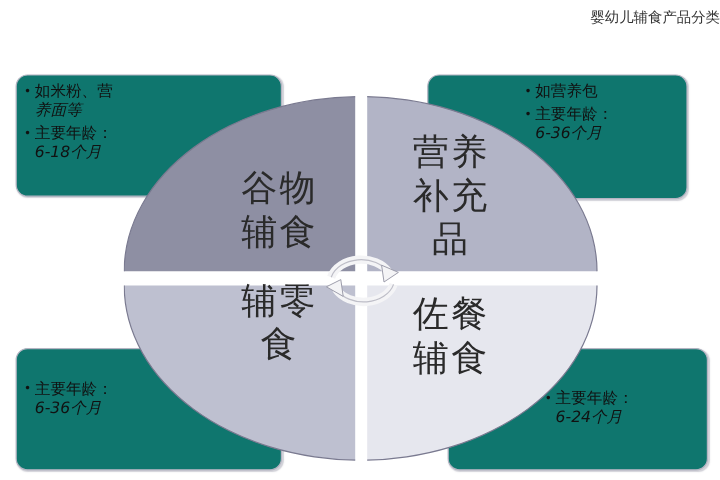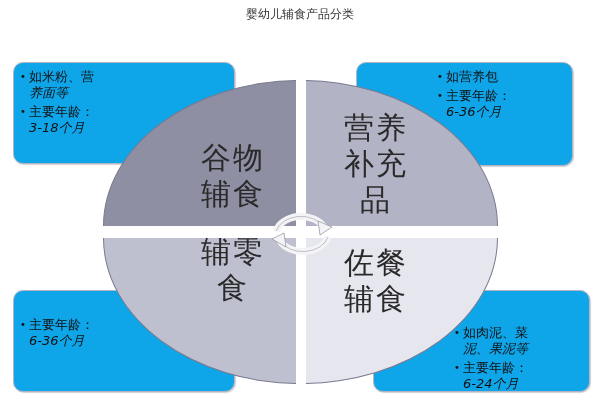--- a/index.html
+++ b/index.html
@@ -1,25 +1,25 @@
 <!DOCTYPE html>
 <html><head>
 <meta charset="utf-8">
 <style>
   html, body { margin: 0; padding: 0; }
   body {
     width: 600px; height: 400px; background: #ffffff; position: relative; overflow: hidden;
     font-family: "DejaVu Sans", "Liberation Sans", sans-serif; color: #111;
   }
   .title {
-    position: absolute; top: 6px; left: 0; width: 600px; text-align: center;
+    position: absolute; top: 6px; left: 0; width: 600px; text-align: right;
     font-size: 12px; color: #333;
   }
   .box {
-    position: absolute; background: #0ea5e9; border: 1px solid #b4b4c2; border-radius: 10px;
+    position: absolute; background: #0f766e; border: 1px solid #b4b4c2; border-radius: 10px;
     box-shadow: 1px 1px 1px rgba(120,120,140,0.35);
   }
   .box ul { list-style: none; margin: 0; padding: 0; }
   .box li { font-size: 13px; line-height: 16px; margin-bottom: 3px; position: relative; padding-left: 9px; }
   .box li::before { content: "•"; position: absolute; left: 0; top: 0; font-size: 10px; }
   .box .sub { display: block; font-style: italic; }
   #box-tl { left: 13px; top: 62px; width: 220px; height: 100px; }
   #box-tl .inner { position: absolute; left: 6px; top: 6px; width: 112px; }
   #box-tr { left: 356px; top: 62px; width: 215px; height: 102px; }
   #box-tr .inner { position: absolute; left: 80px; top: 6px; width: 130px; }
@@ -51,40 +51,39 @@
   .arrows { position: absolute; left: 165px; top: 125px; width: 68px; height: 56px; }
 </style>
 </head>
 <body>
 
 <div class="title">婴幼儿辅食产品分类</div>
 
 <div class="box" id="box-tl">
   <ul class="inner">
     <li><span>如米粉、营</span><span class="sub">养面等</span></li>
-    <li><span>主要年龄：</span><span class="sub">3-18个月</span></li>
+    <li><span>主要年龄：</span><span class="sub">6-18个月</span></li>
   </ul>
 </div>
 
 <div class="box" id="box-tr">
   <ul class="inner">
     <li><span>如营养包</span></li>
     <li><span>主要年龄：</span><span class="sub">6-36个月</span></li>
   </ul>
 </div>
 
 <div class="box" id="box-bl">
   <ul class="inner">
     <li><span>主要年龄：</span><span class="sub">6-36个月</span></li>
   </ul>
 </div>
 
 <div class="box" id="box-br">
   <ul class="inner">
-    <li><span>如肉泥、菜</span><span class="sub">泥、果泥等</span></li>
     <li><span>主要年龄：</span><span class="sub">6-24个月</span></li>
   </ul>
 </div>
 
 <div class="pie">
   <div class="quad" id="q-tl">
       <div class="fill"></div>
     </div>
   <div class="quad" id="q-tr">
       <div class="fill"></div>

